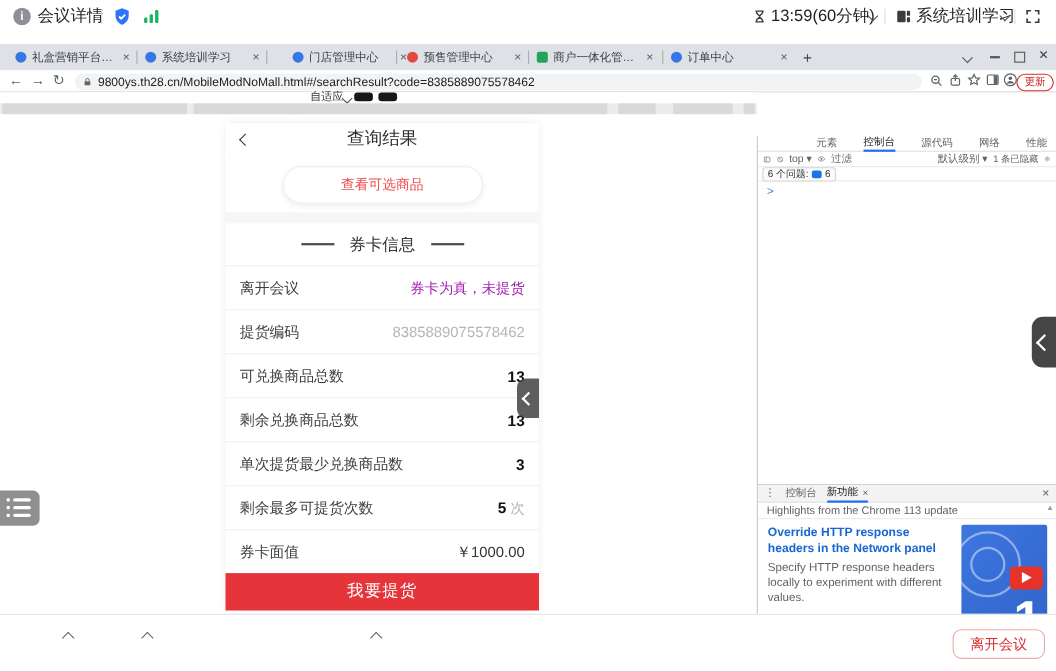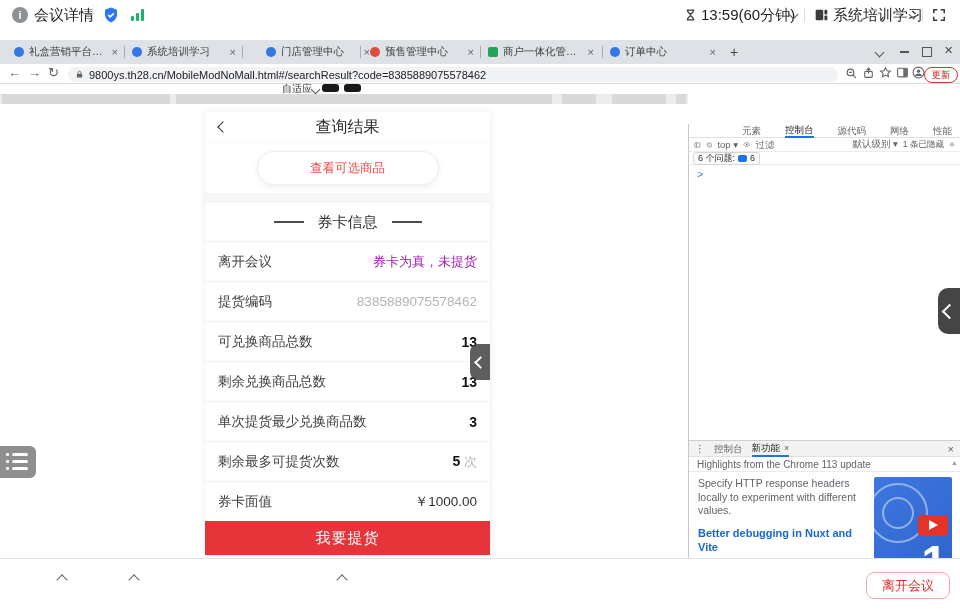--- a/index.html
+++ b/index.html
@@ -404,20 +404,21 @@
           <span>新功能</span>
           <span class="mini-x" style="font-size:9px">×</span>
         </span>
         <span style="flex:1"></span>
         <span class="mini-x">×</span>
       </div>
       <div class="dr-head">Highlights from the Chrome 113 update</div>
       <div class="dr-up">▲</div>
       <div class="dr-content">
         <div class="dr-col">
+          <div class="dr-title">Override HTTP response headers in the Network panel</div>
           <div class="dr-desc">Specify HTTP response headers locally to experiment with different values.</div>
           <div class="dr-title">Better debugging in Nuxt and Vite</div>
           <div class="dr-desc">Enhanced stack trace now hides irrelevant third-party frames by default.</div>
 
         </div>
         <div class="thumb">
           <div class="th-c1"></div>
             <div class="th-c2"></div>
           <div class="th-play"></div>
           <div class="th-one">1</div>

